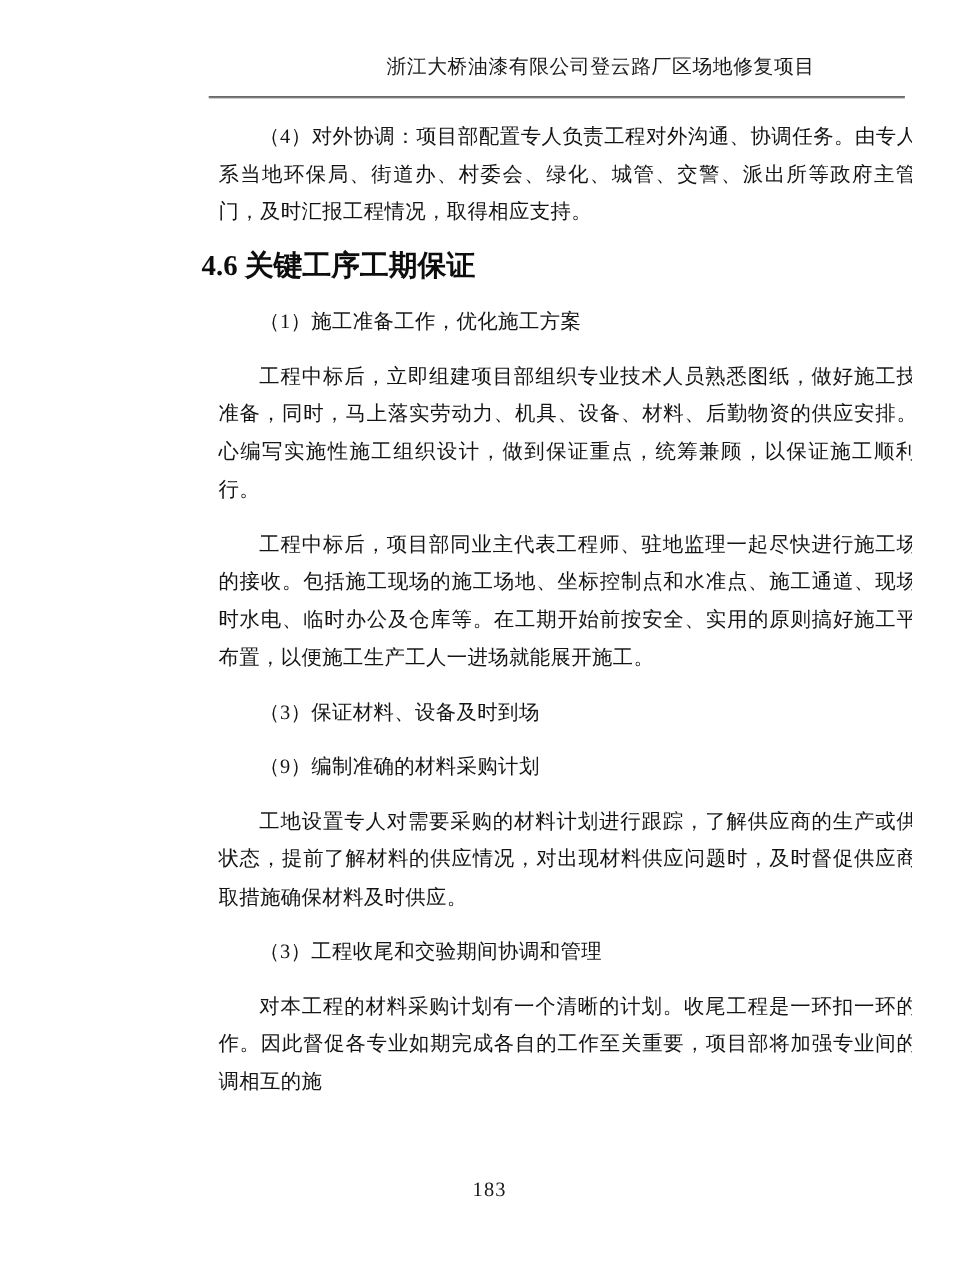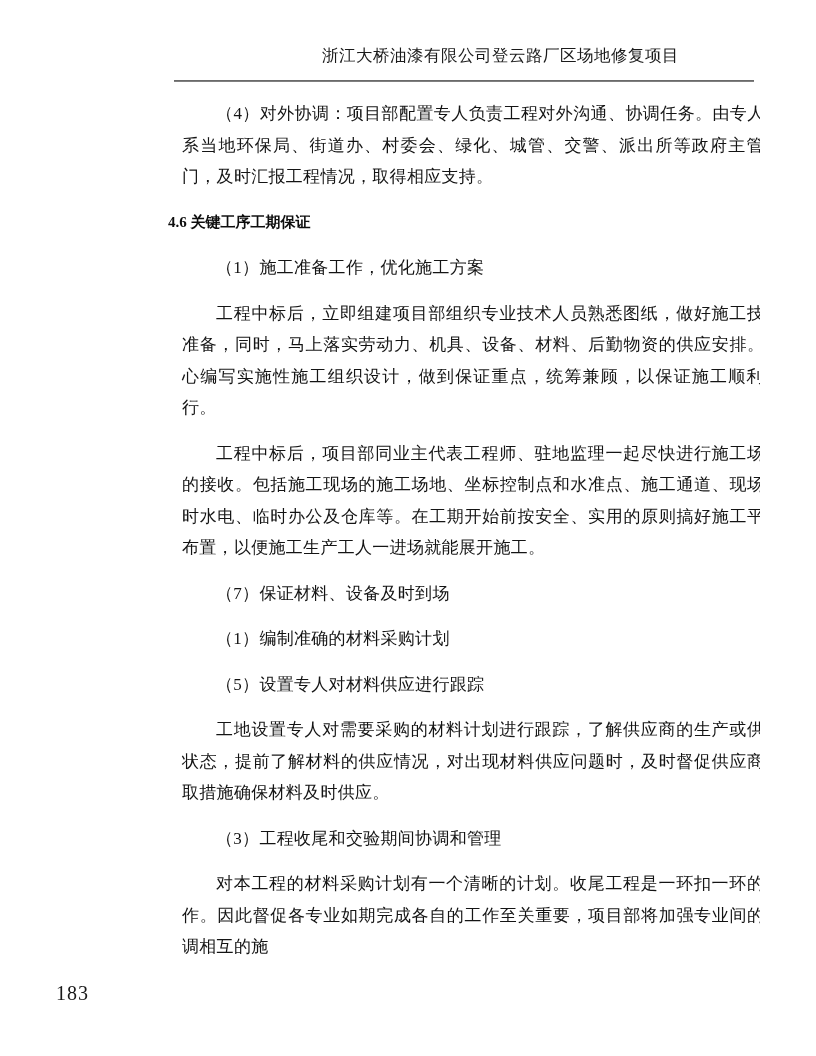--- a/index.html
+++ b/index.html
@@ -46,55 +46,54 @@
   }
   .doc-para {
     margin: 14px;
     text-indent: 2em;
     text-align: justify;
     text-align-last: left;
     letter-spacing: 0.3px;
   }
   .doc-heading {
     margin: 0;
-    font-size: 15px;
+    font-size: 24px;
     font-weight: bold;
     text-indent: 0;
     line-height: 31.5px;
     color: #0d0d0d;
   }
   .doc-footer {
     position: absolute;
     top: 982px;
     left: 0;
     width: 100%;
-    text-align: left;
-    font-size: 20px;
+    text-align: center;
+    font-size: 17px;
     color: #1a1a1a;
     letter-spacing: 1px;
   }
 </style>
 </head>
 <body>
 
 <div class="page">
 
   <div class="doc-header-title">浙江大桥油漆有限公司登云路厂区场地修复项目</div>
 
   <div class="doc-header-rule"></div>
 
   <div class="doc-body">
       <p class="doc-para">（4）对外协调：项目部配置专人负责工程对外沟通、协调任务。由专人联系当地环保局、街道办、村委会、绿化、城管、交警、派出所等政府主管部门，及时汇报工程情况，取得相应支持。</p>
       <h2 class="doc-heading">4.6 关键工序工期保证</h2>
       <p class="doc-para">（1）施工准备工作，优化施工方案</p>
       <p class="doc-para">工程中标后，立即组建项目部组织专业技术人员熟悉图纸，做好施工技术准备，同时，马上落实劳动力、机具、设备、材料、后勤物资的供应安排。精心编写实施性施工组织设计，做到保证重点，统筹兼顾，以保证施工顺利进行。</p>
       <p class="doc-para">工程中标后，项目部同业主代表工程师、驻地监理一起尽快进行施工场地的接收。包括施工现场的施工场地、坐标控制点和水准点、施工通道、现场临时水电、临时办公及仓库等。在工期开始前按安全、实用的原则搞好施工平面布置，以便施工生产工人一进场就能展开施工。</p>
-      <p class="doc-para">（7）保证材料、设备及时到场</p>
-      <p class="doc-para">（1）编制准确的材料采购计划</p>
-      <p class="doc-para">（5）设置专人对材料供应进行跟踪</p>
+      <p class="doc-para">（3）保证材料、设备及时到场</p>
+      <p class="doc-para">（9）编制准确的材料采购计划</p>
       <p class="doc-para">工地设置专人对需要采购的材料计划进行跟踪，了解供应商的生产或供应状态，提前了解材料的供应情况，对出现材料供应问题时，及时督促供应商采取措施确保材料及时供应。</p>
       <p class="doc-para">（3）工程收尾和交验期间协调和管理</p>
       <p class="doc-para">对本工程的材料采购计划有一个清晰的计划。收尾工程是一环扣一环的工作。因此督促各专业如期完成各自的工作至关重要，项目部将加强专业间的协调相互的施</p>
     </div>
 
   <div class="doc-footer">183</div>
 
 </div>
 
 </body></html>

